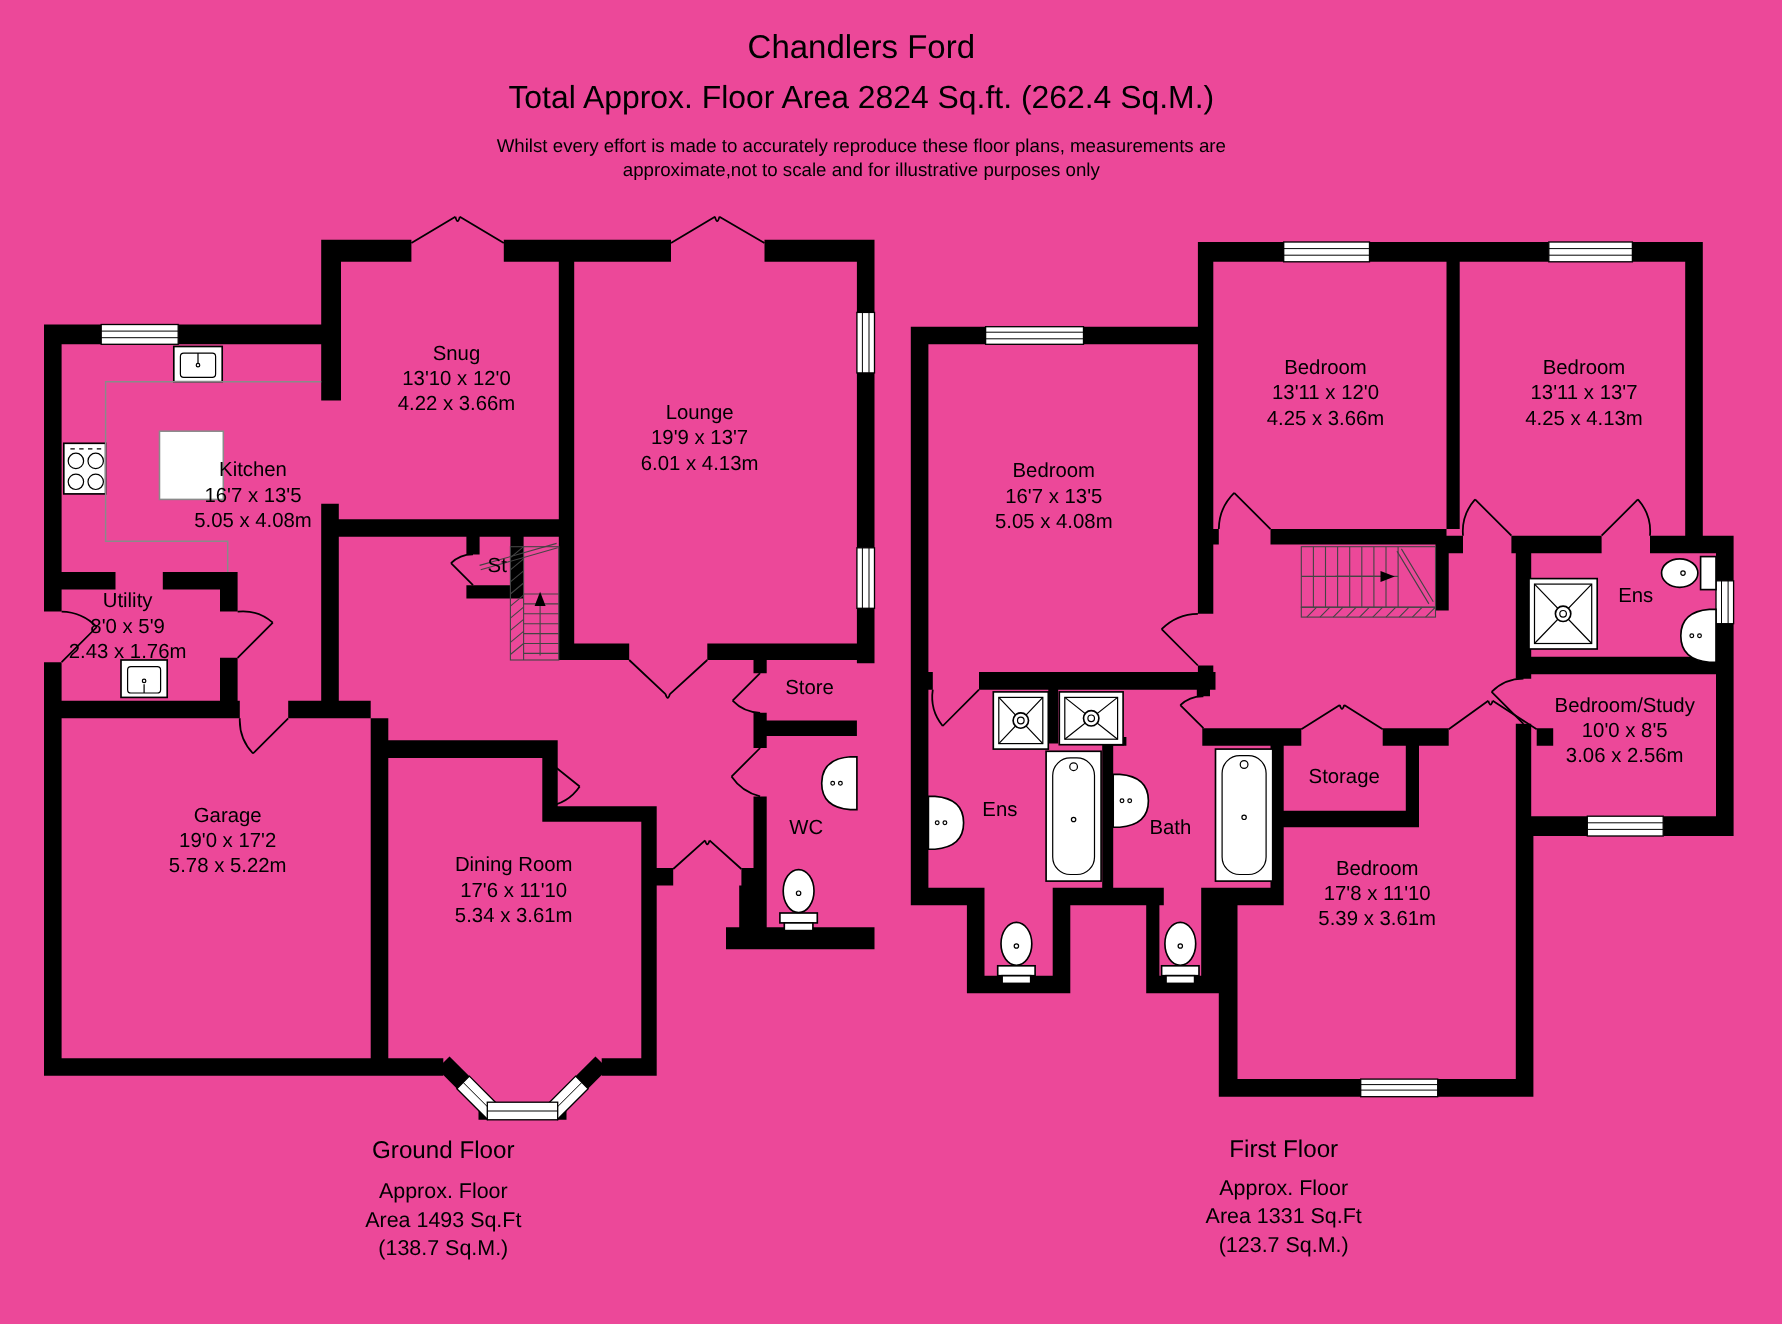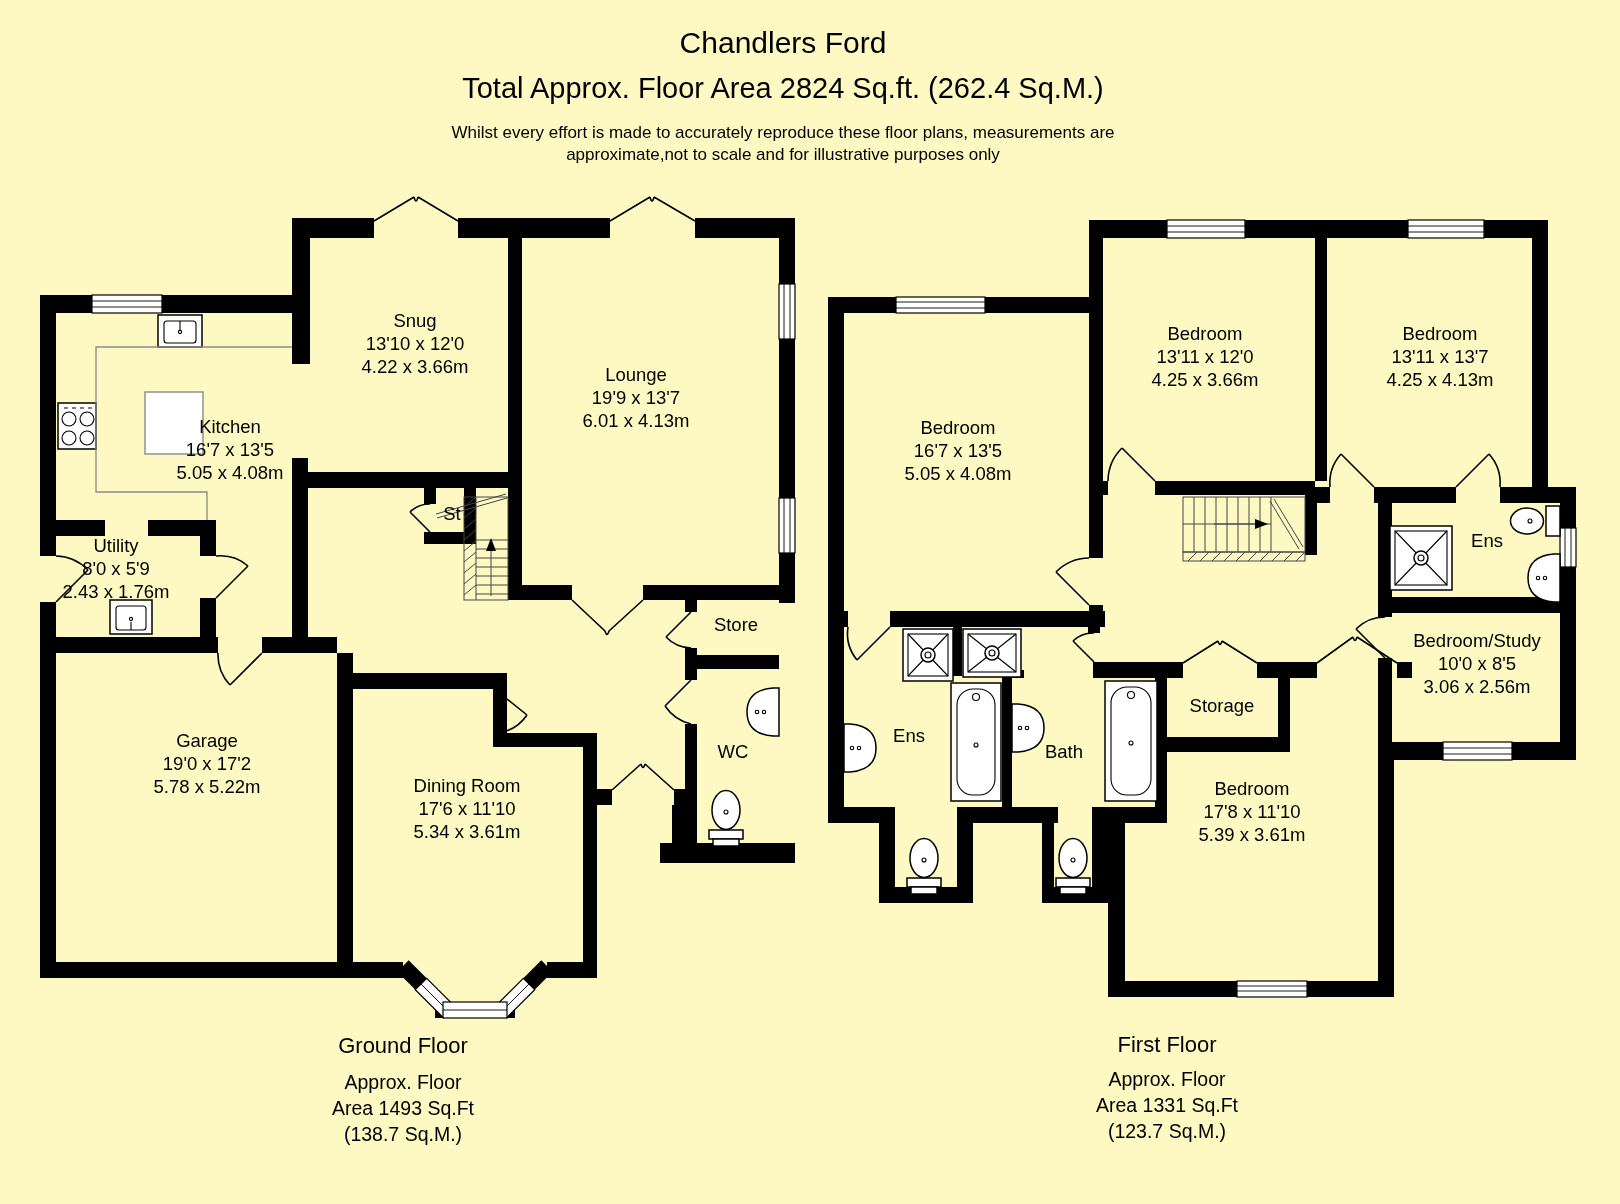--- a/index.html
+++ b/index.html
@@ -1,16 +1,16 @@
 <!DOCTYPE html>
 <html><head>
 <meta charset="utf-8">
 <style>
   html,body{margin:0;padding:0;background:#fff;}
-  #page{position:relative;width:1620px;height:1204px;background:#fef9c3;overflow:hidden;}
+  #page{position:relative;width:1620px;height:1204px;background:#ec4899;overflow:hidden;}
   svg{position:absolute;left:0;top:0;}
   .ttl{font:30px "Liberation Sans",sans-serif;fill:#000;text-anchor:middle;}
   .sub{font:29px "Liberation Sans",sans-serif;fill:#000;text-anchor:middle;}
   .disc{font:17px "Liberation Sans",sans-serif;fill:#000;text-anchor:middle;}
   .room{font:18.5px "Liberation Sans",sans-serif;fill:#000;text-anchor:middle;}
   .floorlbl{font:22px "Liberation Sans",sans-serif;fill:#000;text-anchor:middle;}
   .arealbl{font:19.5px "Liberation Sans",sans-serif;fill:#000;text-anchor:middle;}
   .wall{fill:#000;stroke:none;}
   .fix{fill:#fff;stroke:#000;stroke-width:1.5;}
   .fixthin{fill:none;stroke:#000;stroke-width:1.1;}

